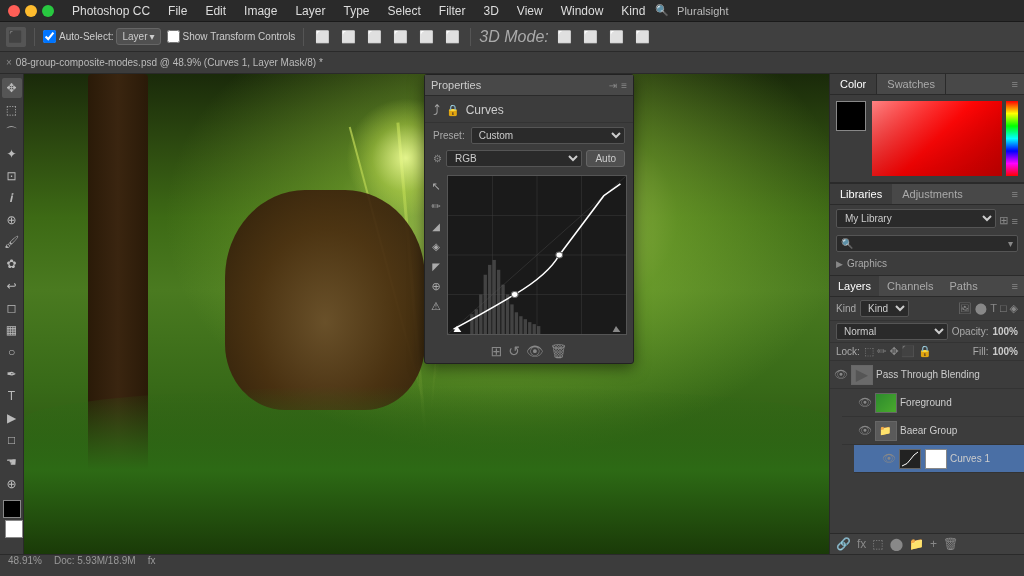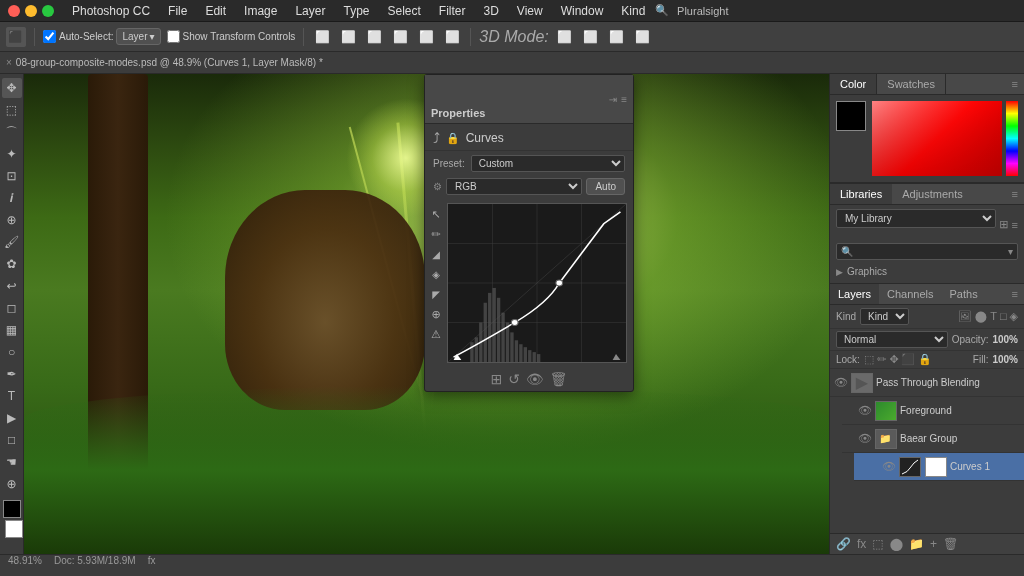--- a/index.html
+++ b/index.html
@@ -150,21 +150,21 @@
       box-shadow: 0 4px 15px rgba(0,0,0,0.5);
     }
     #properties-header {
       display: flex;
       align-items: center;
       justify-content: space-between;
       padding: 4px 6px;
       background: #484848;
       border-bottom: 1px solid #2a2a2a;
     }
-    .panel-title { font-size: 11px; color: #ccc; font-weight: 700; margin-top: 28px; }
+    .panel-title { font-size: 11px; color: #ccc; font-weight: 400; }
     .panel-icons { display: flex; gap: 4px; color: #888; font-size: 10px; }
 
     #curves-header {
       display: flex;
       align-items: center;
       padding: 6px 8px 4px;
       gap: 6px;
       border-bottom: 1px solid #333;
     }
     .curves-icon { font-size: 14px; color: #aaa; }
@@ -328,21 +328,21 @@
       padding: 4px 6px;
     }
     .lib-select {
       width: 100%;
       background: #2a2a2a;
       border: 1px solid #555;
       color: #ccc;
       font-size: 10px;
       padding: 2px 4px;
       border-radius: 2px;
-      margin-bottom: 12px;
+      margin-bottom: 4px;
     }
     .lib-search {
       width: 100%;
       background: #2a2a2a;
       border: 1px solid #555;
       color: #ccc;
       font-size: 10px;
       padding: 2px 4px;
       border-radius: 2px;
       margin-bottom: 4px;

